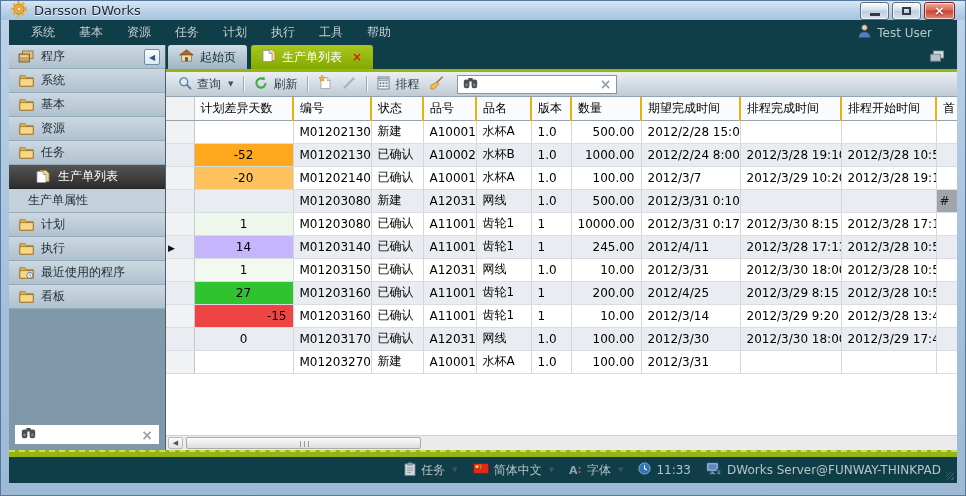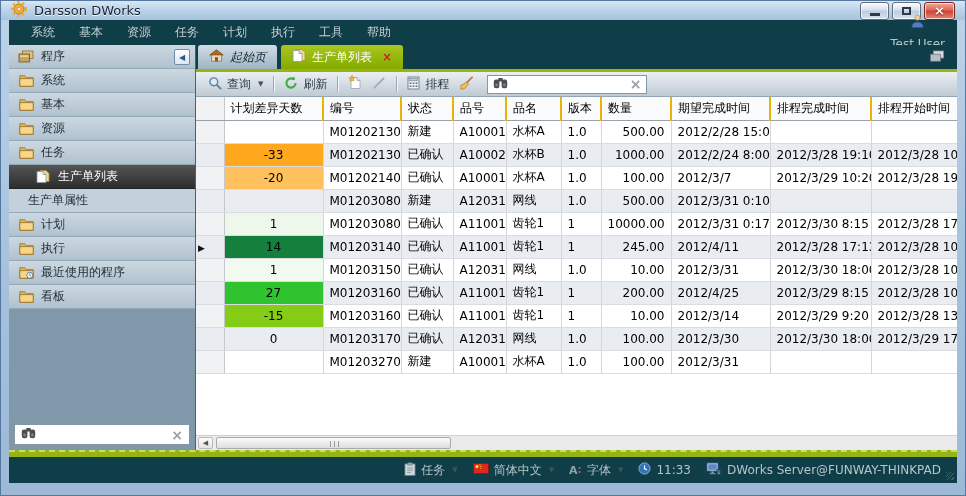--- a/index.html
+++ b/index.html
@@ -20,27 +20,27 @@
     box-shadow:inset 0 0 0 1px rgba(255,255,255,.65); }
   .winbtn .min-glyph { width:10px; height:3px; background:#2e3a44; margin-top:7px; }
   .winbtn .max-glyph { width:9px; height:8px; border:2px solid #2e3a44; background:transparent; }
   .winbtn.close { width:31px; border-color:#7d241b; color:#fff;
     background:linear-gradient(#f0ab9f,#dd6553 45%,#cb4232 50%,#e5897d); }
   .winbtn.close span { font-weight:bold; font-size:13px; line-height:1; text-shadow:0 1px 1px #7a1a10; }
 
   
   .menubar { height:25px; margin:0 8px; background:#0f3e48; display:flex; align-items:center; padding-left:10px; }
   .menu-item { padding:0 12px; line-height:25px; color:#c4cfd2; cursor:default; }
-  .menu-user { margin-left:auto; display:flex; align-items:center; gap:6px; padding-right:12px; color:#b9c6c9;flex-direction:column; }
+  .menu-user { margin-left:auto; display:flex; align-items:center; gap:6px; padding-right:25px; color:#b9c6c9; }
 
   
   .main { margin:0 8px; height:405px; display:flex; background:#0f3e48; }
 
   
-  .sidebar { width:187px; position:relative; background:#7f98aa; border-right:1px solid #4d5f6b; flex:none; }
+  .sidebar { width:157px; position:relative; background:#7f98aa; border-right:1px solid #4d5f6b; flex:none; }
   .side-row { height:24px; display:flex; align-items:center; gap:7px; padding-left:9px;
     background:linear-gradient(#ccd8e1,#b0c1ce); border-bottom:1px solid #94aab9; color:#1d2b33; cursor:default; }
   .side-row .ic { display:flex; width:16px; justify-content:center; flex:none; }
   .side-header { position:relative; }
   .collapse-btn { position:absolute; right:5px; top:4px; width:16px; height:16px; border:1px solid #6f8dab;
     border-radius:2px; background:linear-gradient(#fbfdfe,#dce8f2); display:flex; align-items:center;
     justify-content:center; font-size:8px; color:#2c5a8a; }
   .side-item.selected { background:linear-gradient(#555,#2d2d2d); color:#fff; padding-left:26px; border-bottom-color:#222; }
   .side-item.child { background:#c4d1da; padding-left:19px; }
   .side-search { position:absolute; left:5px; right:5px; bottom:5px; height:21px; background:#fff;
@@ -48,21 +48,21 @@
   .side-search input { flex:1; border:none; outline:none; min-width:0; font-size:12px; background:transparent; }
   .clear-x { color:#9aa1a7; font-weight:bold; font-size:14px; line-height:1; cursor:default; }
 
   
   .content { flex:1; display:flex; flex-direction:column; min-width:0; }
 
   .tabstrip { height:27px; background:#0f3e48; border-bottom:3px solid #97b40f;
     display:flex; align-items:flex-end; padding-left:2px; position:relative; }
   .tab { height:24px; display:flex; align-items:center; gap:6px; padding:0 11px; margin-right:4px;
     border-radius:3px 3px 0 0; cursor:default; }
-  .tab.inactive { background:linear-gradient(#d2dde6,#9db4c3); color:#17262e;font-style:italic; }
+  .tab.inactive { background:linear-gradient(#d2dde6,#9db4c3); color:#17262e; }
   .tab.active { background:linear-gradient(#aac71f,#83aa00); color:#fff; }
   .tab .tab-close { color:#c22; font-weight:bold; font-size:12px; margin-left:4px; line-height:1; }
   .tabstrip-windows { position:absolute; right:12px; top:5px; }
 
   .toolbar { height:25px; background:linear-gradient(#ebeff3,#bfcad3); border-bottom:1px solid #93a5b1;
     display:flex; align-items:center; padding:0 7px; color:#2a3a44; }
   .tb-btn { display:flex; align-items:center; gap:5px; padding:0 5px; height:21px; cursor:default; }
   .tb-sep { width:1px; height:16px; background:#9aabb7; box-shadow:1px 0 0 #f1f5f8; margin:0 5px; }
   .caret { font-size:7px; color:#41525c; margin-left:2px; }
   .tb-search { width:160px; height:19px; background:#fff; border:1px solid #8696a2;
@@ -396,21 +396,21 @@
                 <td>水杯A</td>
                 <td>1.0</td>
                 <td class="qty">500.00</td>
                 <td>2012/2/28 15:00</td>
                 <td></td>
                 <td></td>
                 <td></td>
               </tr>
               <tr class="alt">
                 <td class="ind"></td>
-                <td class="diff" style="background: rgb(255, 168, 29);">-33</td>
+                <td class="diff" style="background: rgb(255, 168, 29);">-52</td>
                 <td>M012021302</td>
                 <td>已确认</td>
                 <td>A10002</td>
                 <td>水杯B</td>
                 <td>1.0</td>
                 <td class="qty">1000.00</td>
                 <td>2012/2/24 8:00</td>
                 <td>2012/3/28 19:10</td>
                 <td>2012/3/28 10:52</td>
                 <td></td>
@@ -452,21 +452,21 @@
                 <td>齿轮1</td>
                 <td>1</td>
                 <td class="qty">10000.00</td>
                 <td>2012/3/31 0:17</td>
                 <td>2012/3/30 8:15</td>
                 <td>2012/3/28 17:13</td>
                 <td></td>
               </tr>
               <tr class="alt">
                 <td class="ind"><span class="row-arrow">▶</span></td>
-                <td class="diff" style="background: #15803d;">14</td>
+                <td class="diff" style="background: #c4b5fd;">14</td>
                 <td>M012031402</td>
                 <td>已确认</td>
                 <td>A11001</td>
                 <td>齿轮1</td>
                 <td>1</td>
                 <td class="qty">245.00</td>
                 <td>2012/4/11</td>
                 <td>2012/3/28 17:13</td>
                 <td>2012/3/28 10:52</td>
                 <td></td>
@@ -494,21 +494,21 @@
                 <td>齿轮1</td>
                 <td>1</td>
                 <td class="qty">200.00</td>
                 <td>2012/4/25</td>
                 <td>2012/3/29 8:15</td>
                 <td>2012/3/28 10:52</td>
                 <td></td>
               </tr>
               <tr>
                 <td class="ind"></td>
-                <td class="diff" style="background: #84cc16;">-15</td>
+                <td class="diff" style="background: #ef4444; text-align: right;">-15</td>
                 <td>M012031602</td>
                 <td>已确认</td>
                 <td>A11001</td>
                 <td>齿轮1</td>
                 <td>1</td>
                 <td class="qty">10.00</td>
                 <td>2012/3/14</td>
                 <td>2012/3/29 9:20</td>
                 <td>2012/3/28 13:40</td>
                 <td></td>

